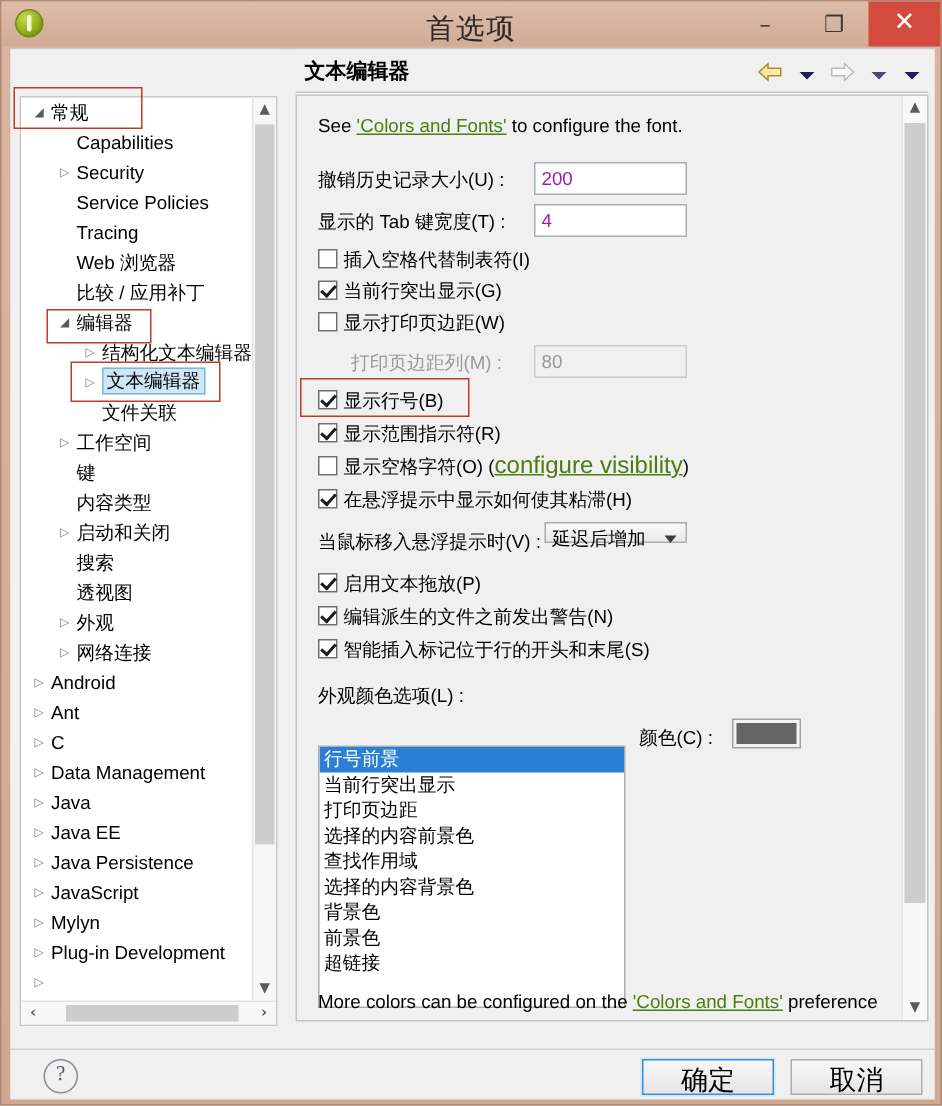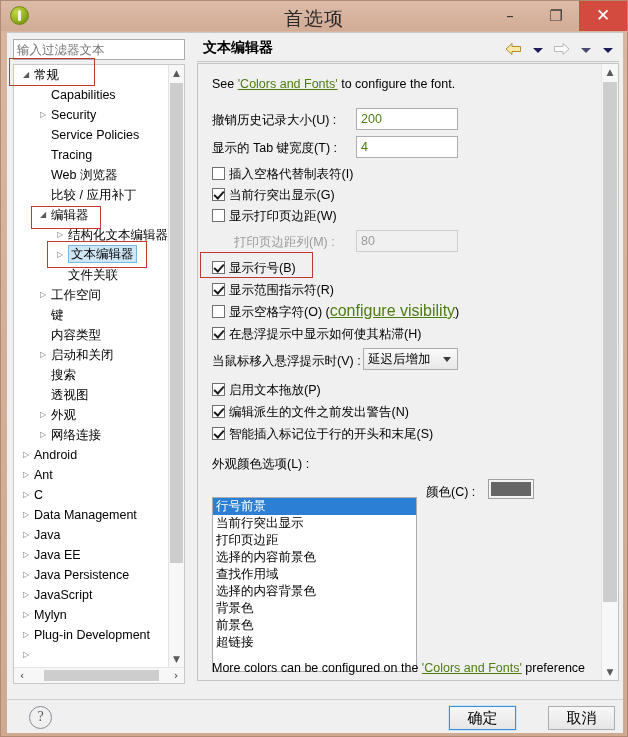--- a/index.html
+++ b/index.html
@@ -211,21 +211,21 @@
   .ctext.dim { color: #9a9a9a; }
   a.link { color: #4d7c0f; text-decoration: underline; cursor: pointer; }
 
   .cfield {
     position: absolute;
     box-sizing: border-box;
     border: 1px solid #abadb3;
     background: #ffffff;
     font-family: "Liberation Sans", sans-serif;
     font-size: 12.5px;
-    color: #4d7c0f;
+    color: #a21caf;
     padding: 1px 4px;
     outline: none;
     height: 22px;
   }
   .cfield.disabled { background: #f0f0f0; border-color: #cdcdcd; color: #9a9a9a; }
 
   .cb-row { position: absolute; height: 18px; white-space: nowrap; cursor: default; }
   .cb {
     display: inline-block; vertical-align: -2px;
     width: 13px; height: 13px;
@@ -241,21 +241,21 @@
     width: 4px; height: 8px;
     border: solid #1a1a1a;
     border-width: 0 2px 2px 0;
     transform: rotate(42deg);
   }
   .cb-label { font-size: 12.5px; color: #000; }
 
   .combo {
     position: absolute;
     box-sizing: border-box;
-    height: 22px;
+    height: 14px;
     border: 1px solid #adadad;
     background: linear-gradient(to bottom, #fafafa 0%, #e8e8e8 100%);
     font-size: 12.5px; color: #000;
     padding: 2px 22px 0 4px;
     cursor: default;
   }
   .combo .cb-caret {
     position: absolute; right: 6px; top: 8px;
     width: 0; height: 0;
     border-left: 4px solid transparent;
@@ -301,24 +301,24 @@
     border-radius: 50%;
     border: 1px solid #8a8a96;
     background: #f0f0f0;
     color: #55555f;
     font-size: 14px; text-align: center; line-height: 20px;
     cursor: pointer;
     font-family: "Liberation Serif", serif;
   }
   .dlgbtn {
     position: absolute; top: 6px;
-    width: 67px; height: 24px;
+    width: 88px; height: 24px;
     box-sizing: border-box;
     font-family: "Liberation Sans", sans-serif;
-    font-size: 15px; color: #000;
+    font-size: 18px; color: #000;
     background: linear-gradient(to bottom, #f7f7f7 0%, #e6e6e6 100%);
     border: 1px solid #adadad;
     cursor: pointer;
   }
   #btn-ok { right: 107px; border: 1px solid #3c8ddc; outline: 1px solid #cfe4f7; }
   #btn-cancel { right: 8px; }
 
   
   .redbox {
     position: absolute;
@@ -342,21 +342,20 @@
       <div class="glyph">❐</div>
     </div>
     <div class="wbtn" id="btn-close">
       <div class="glyph">✕</div>
     </div>
   </div>
 
   <div id="dialog">
 
     <div id="leftpane">
-      <input id="filter-input" type="text" placeholder="输入过滤器文本" style="">
 
       <div id="tree-wrap">
         <div id="tree">
             <div class="tnode">
               <span class="arrow open" style="left: 6px;">◢</span>
               <span class="tlabel" style="left: 20px;">常规</span>
             </div>
             <div class="tnode">
               <span class="tlabel" style="left: 37px;">Capabilities</span>
             </div>

